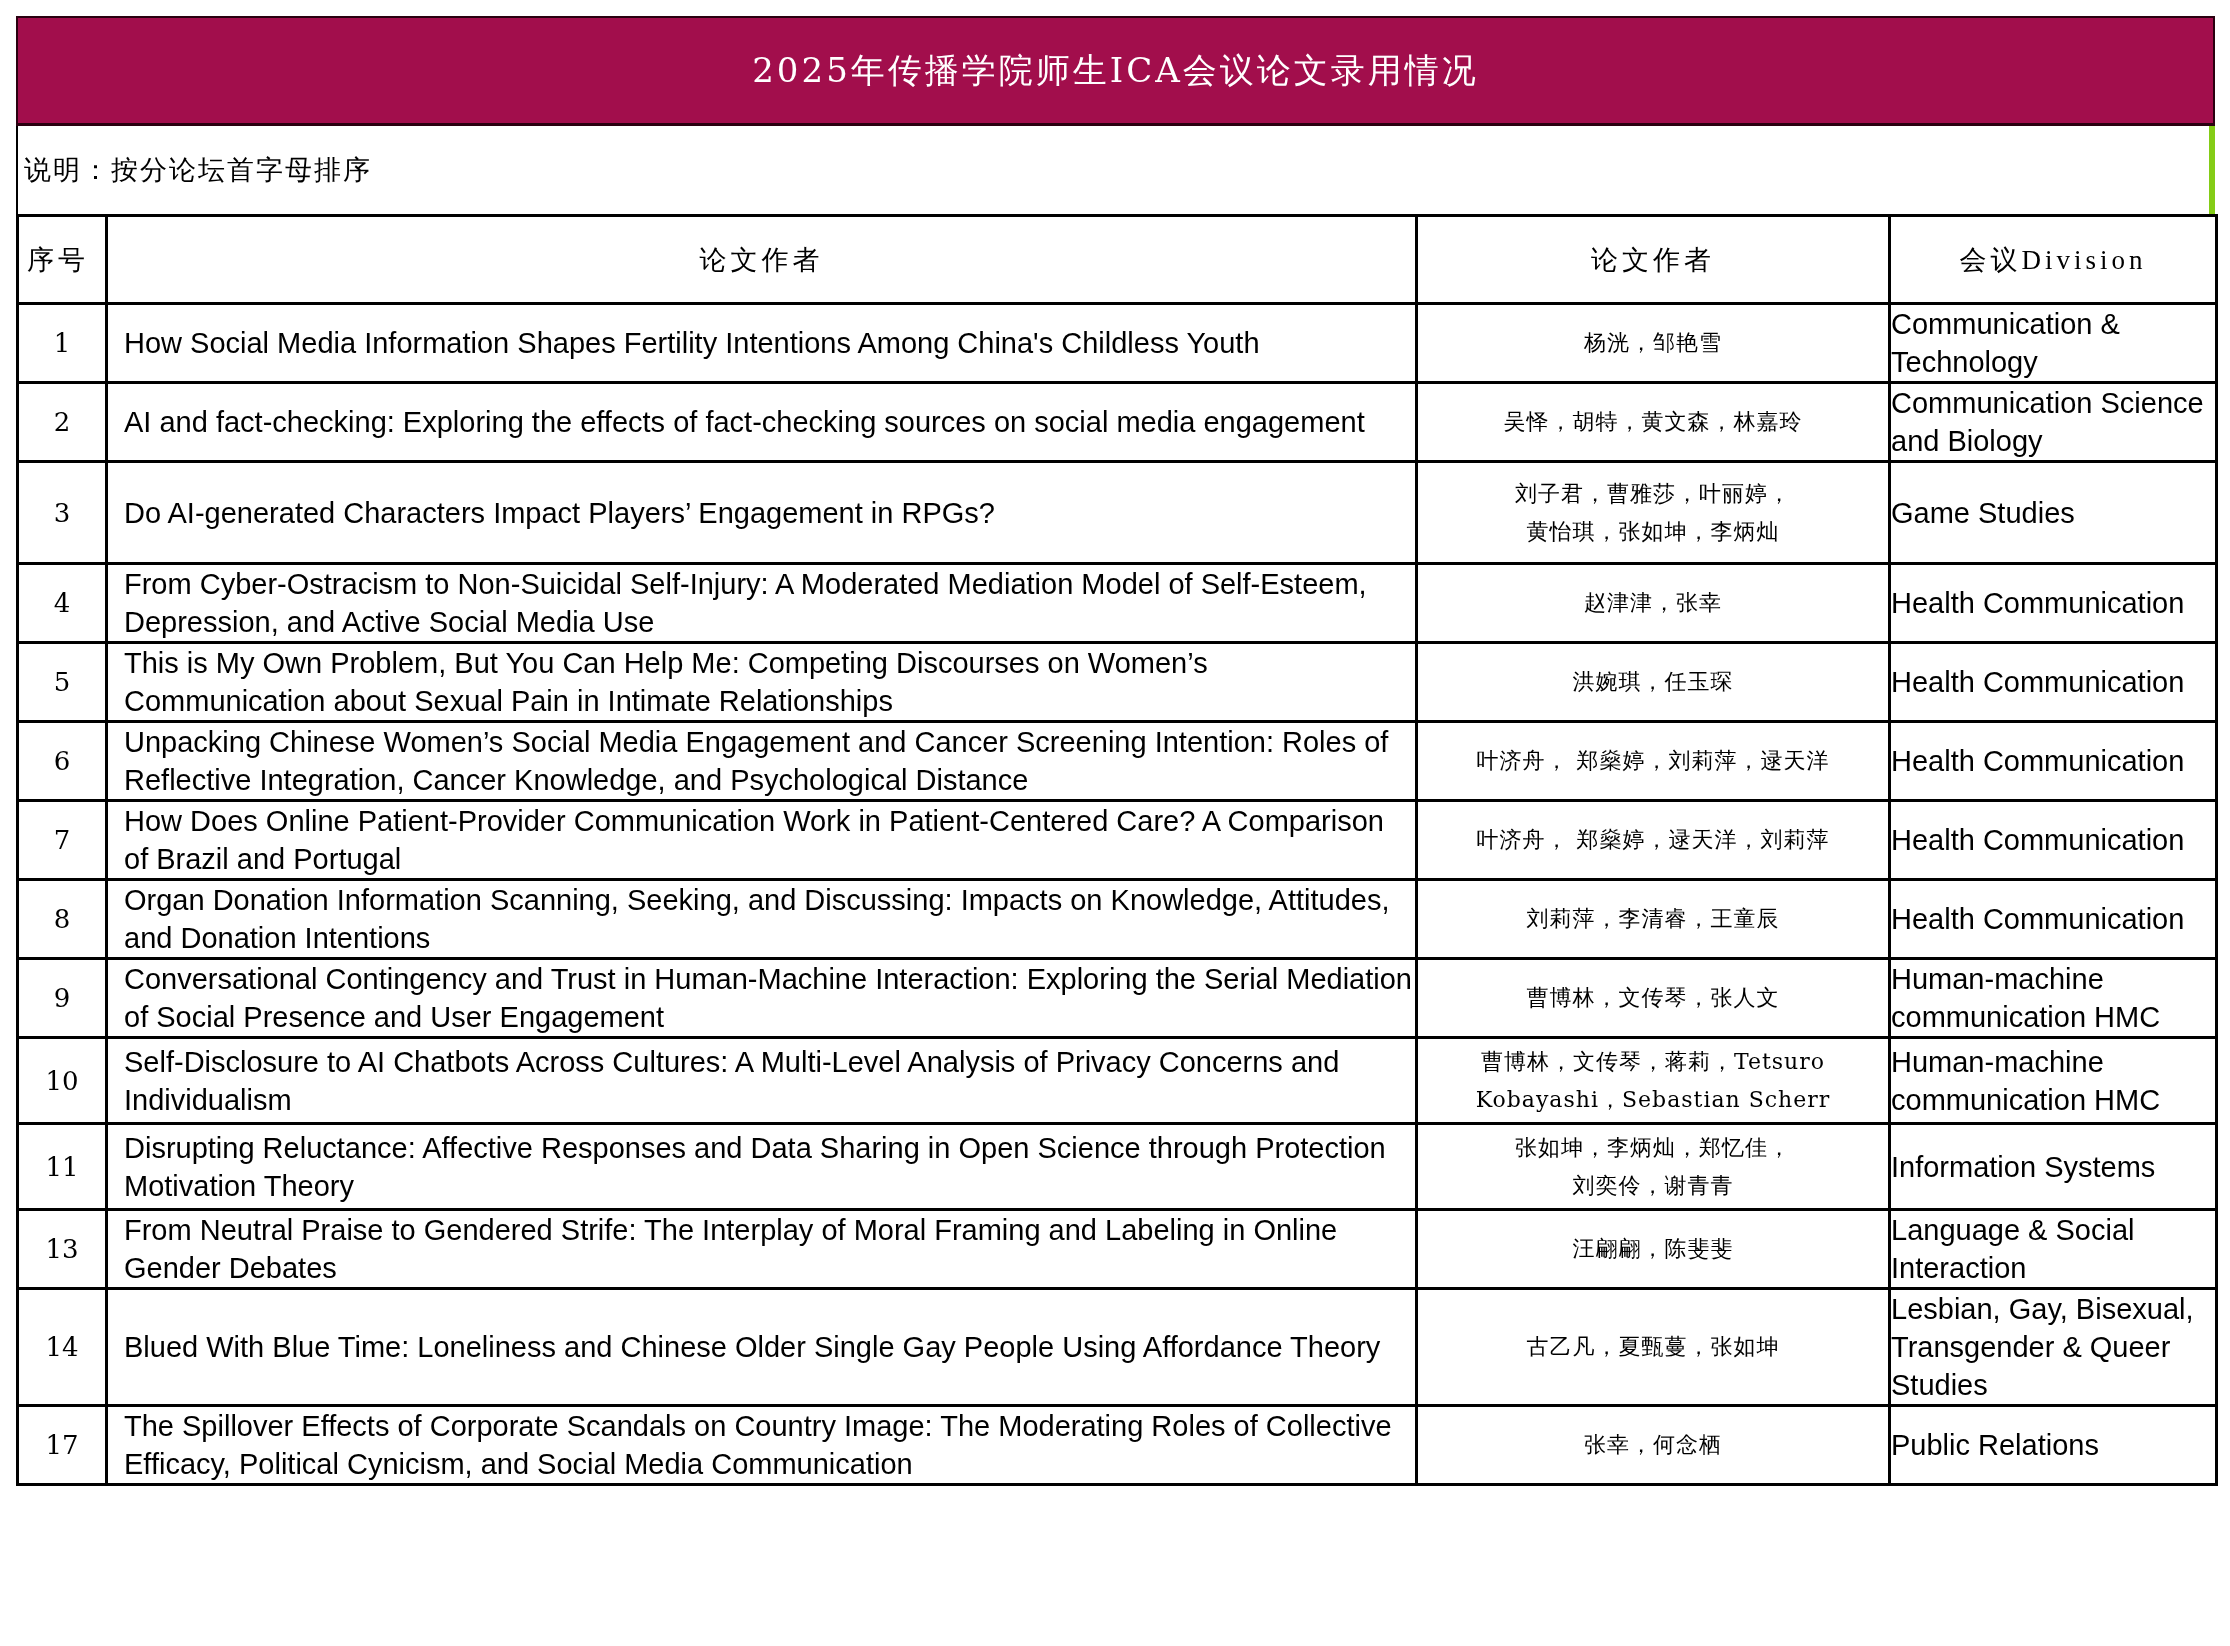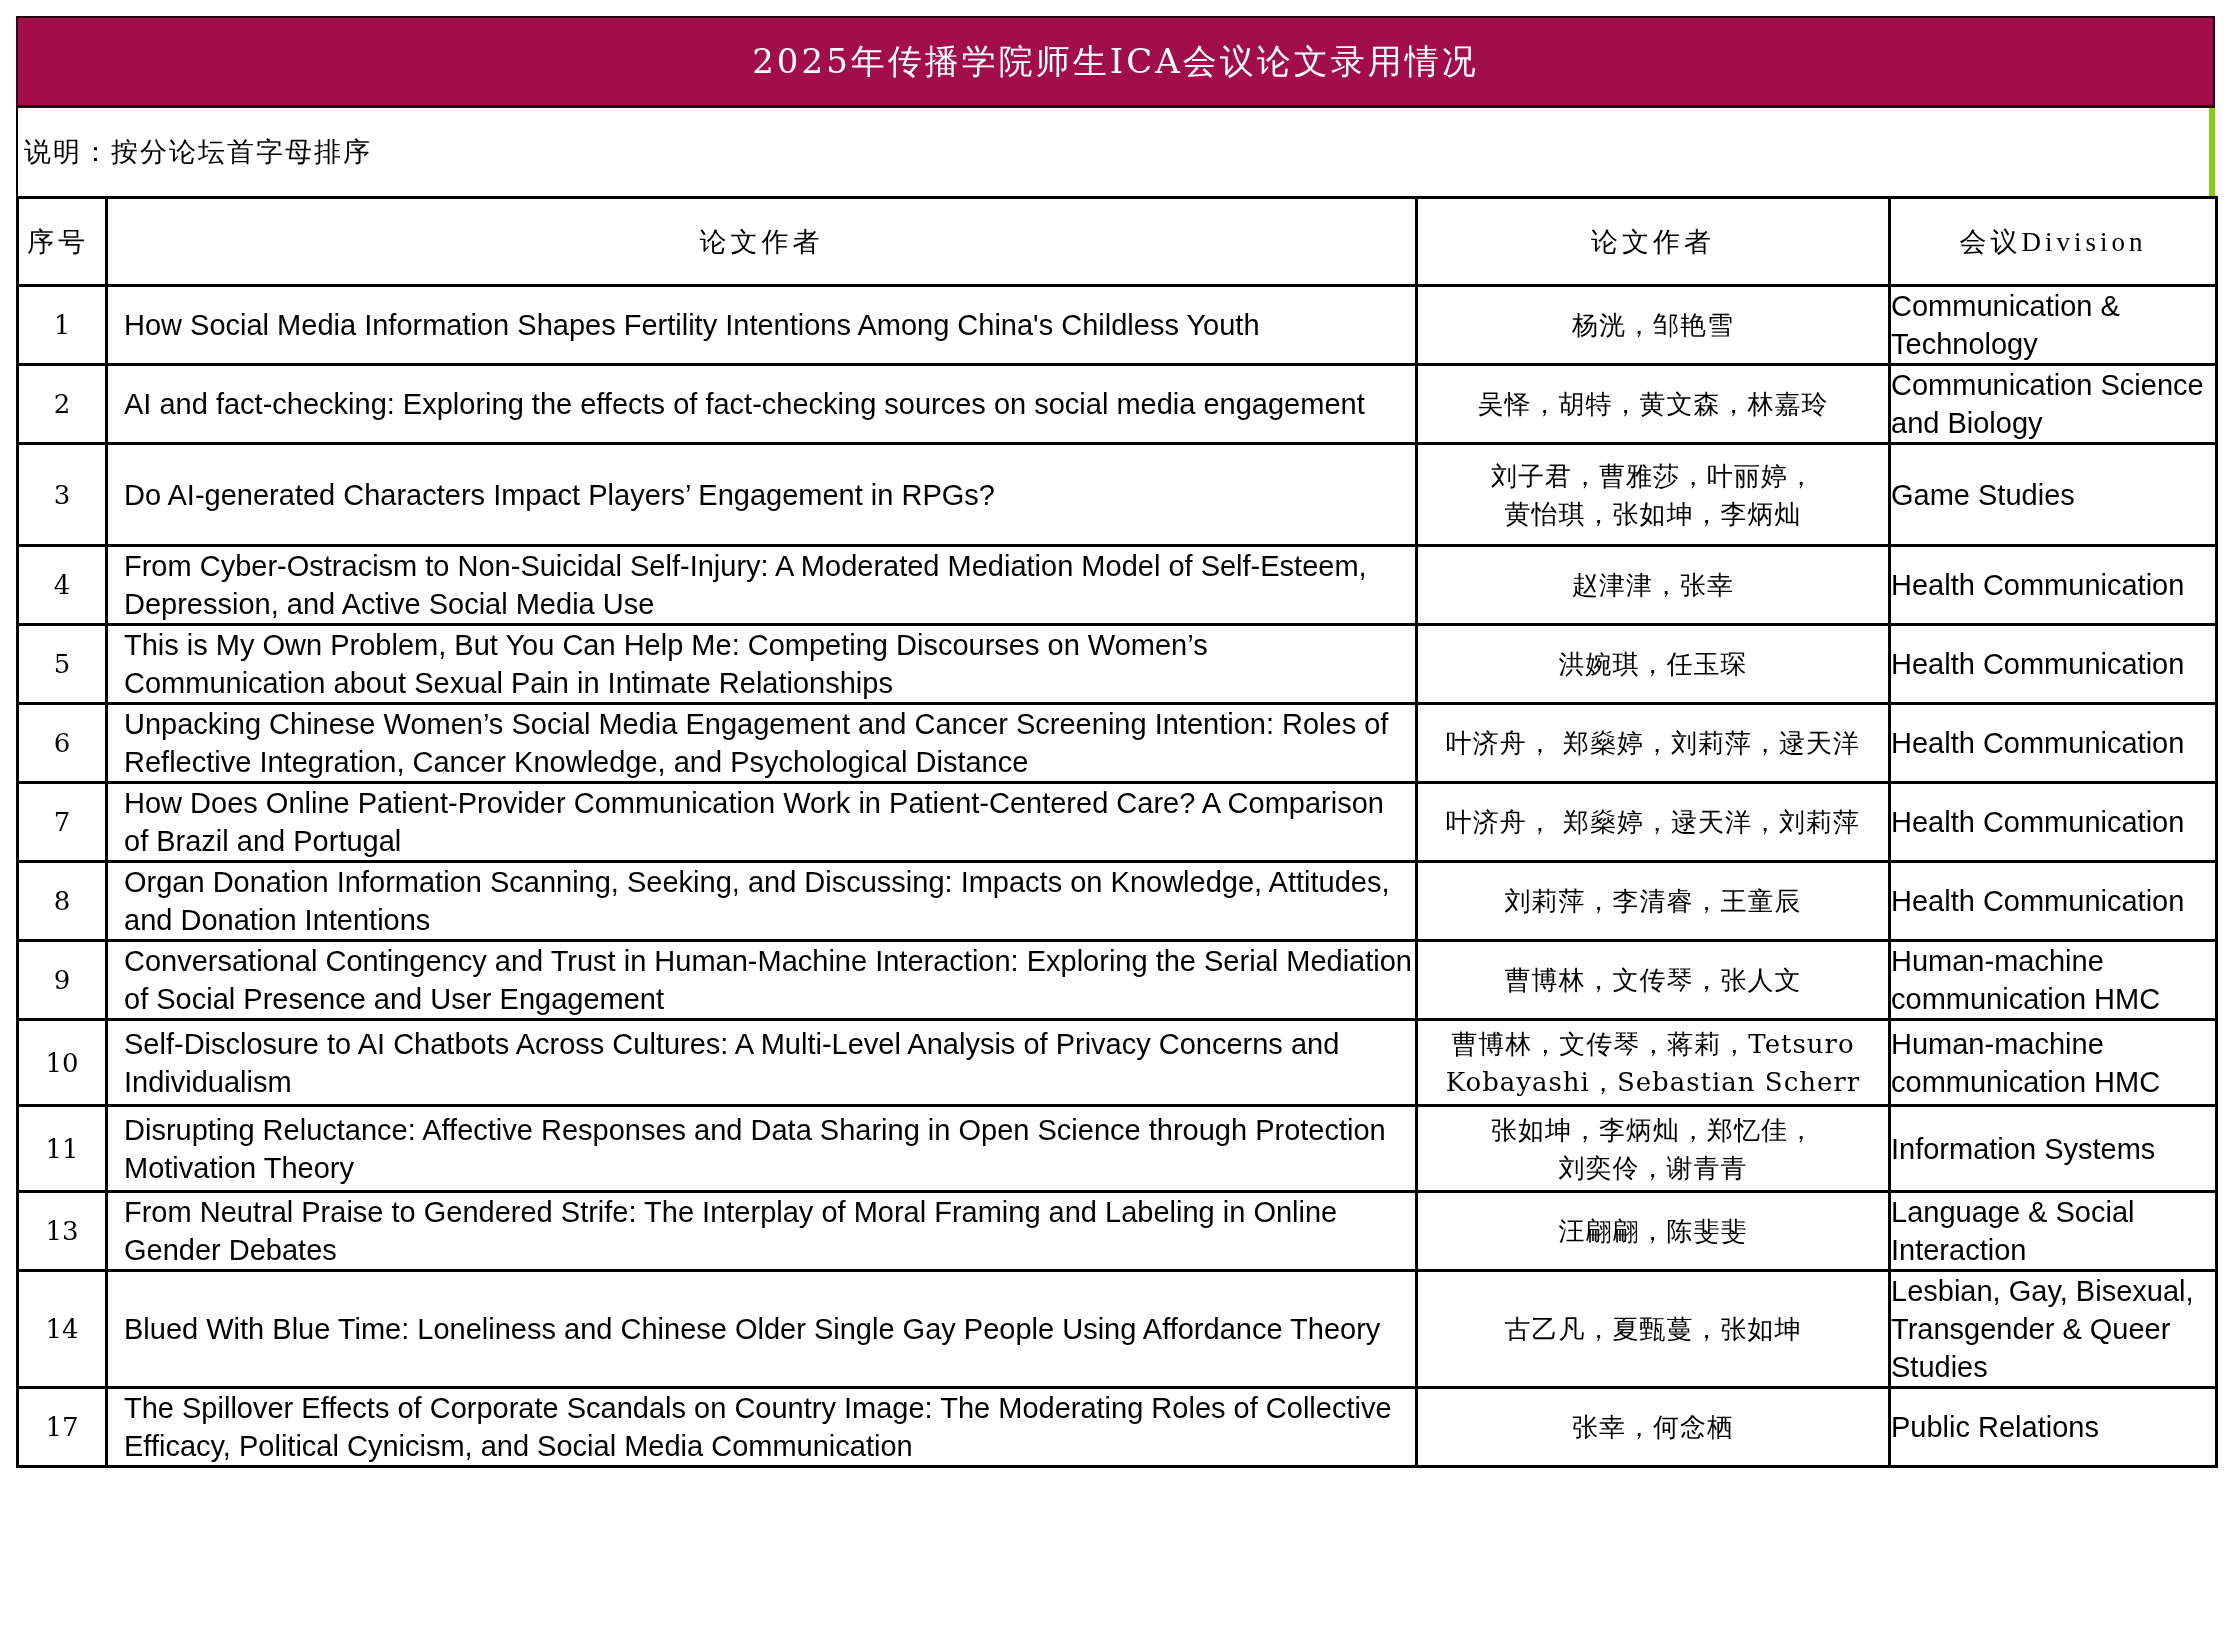--- a/index.html
+++ b/index.html
@@ -15,21 +15,21 @@
       font-family: "Liberation Sans", sans-serif;
       color: #000;
     }
     .sheet {
       position: absolute;
       left: 16px;
       top: 16px;
       width: 2199px;
     }
     .title-bar {
-      height: 92px;
+      height: 110px;
       background: #A20E4C;
       border: 2px solid #2a0010;
       border-bottom: 3px solid #2a0010;
       display: flex;
       align-items: center;
       justify-content: center;
       box-sizing: border-box;
     }
     .title-text {
       color: #ffffff;
@@ -81,21 +81,21 @@
       font-family: "Liberation Sans", sans-serif;
       font-size: 29px;
       line-height: 38px;
       padding-left: 16px;
       padding-right: 2px;
       vertical-align: middle;
     }
     td.authors {
       text-align: center;
       font-family: "DejaVu Serif", serif;
-      font-size: 26px;
+      font-size: 22px;
       line-height: 38px;
       vertical-align: middle;
       letter-spacing: 1px;
       margin-left: 17px;
     }
     td.division {
       font-family: "Liberation Sans", sans-serif;
       font-size: 29px;
       line-height: 38px;
       vertical-align: middle;

